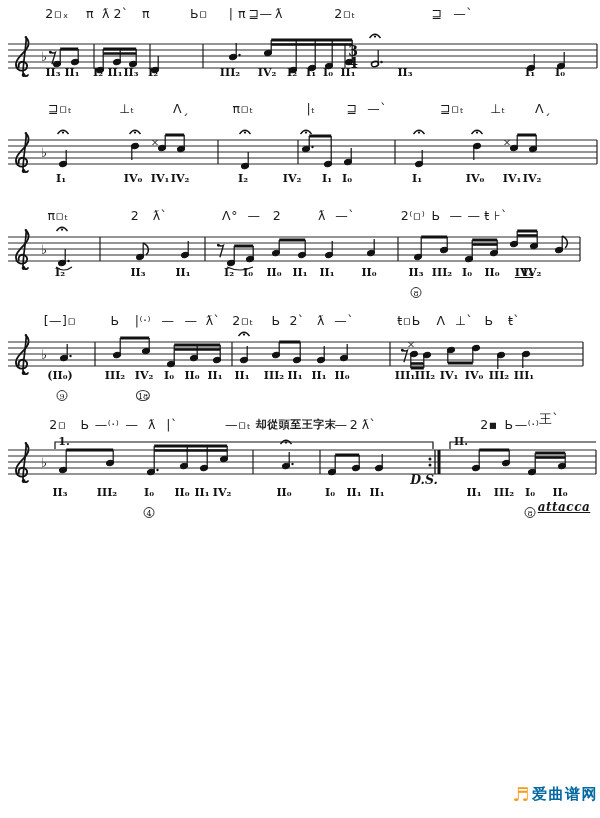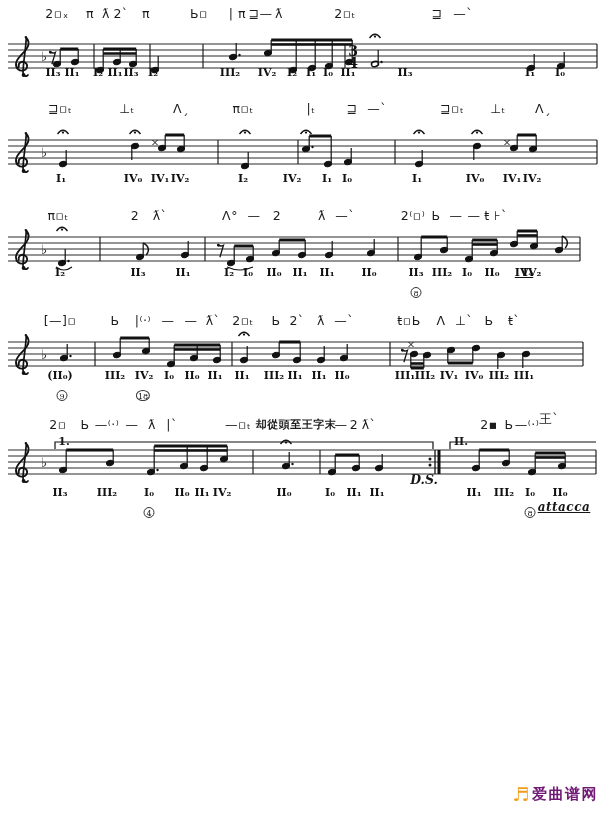--- a/index.html
+++ b/index.html
@@ -14,21 +14,21 @@
   .num{font-family:"DejaVu Serif",serif;font-weight:bold;font-size:11px;color:#111;}
   .circ{font-family:"DejaVu Serif",serif;font-size:8px;color:#111;border:1px solid #333;
         border-radius:50%;min-width:11px;height:11px;line-height:11px;text-align:center;
         padding:0 1px;box-sizing:border-box;background:#fff;}
   .volta{font-family:"DejaVu Serif",serif;font-weight:bold;font-size:11px;}
   .ds{font-family:"DejaVu Serif",serif;font-weight:bold;font-style:italic;font-size:12.5px;}
   .att{font-family:"DejaVu Serif",serif;font-weight:bold;font-style:italic;font-size:12px;letter-spacing:0.5px;}
   .tsig{font-family:"DejaVu Serif",serif;font-weight:bold;font-size:14px;fill:#111;}
   .wm{position:absolute;left:512px;top:785px;display:flex;align-items:center;gap:3px;}
   .wm-icon{font-size:19px;color:#f39b1a;line-height:1;}
-  .wm-text{font-size:15px;font-weight:bold;color:#701a75;letter-spacing:1.5px;}
+  .wm-text{font-size:15px;font-weight:bold;color:#0369a1;letter-spacing:1.5px;}
 </style>
 </head>
 <body>
 
 <div class="page">
   <div id="score">
       <div class="system" style="top: 0px;">
         <span class="ann" style="left: 57px; top: 6px;">2▫ₓ</span>
         <span class="ann" style="left: 90px; top: 6px;">π</span>
         <span class="ann" style="left: 106px; top: 6px;">ƛ</span>

